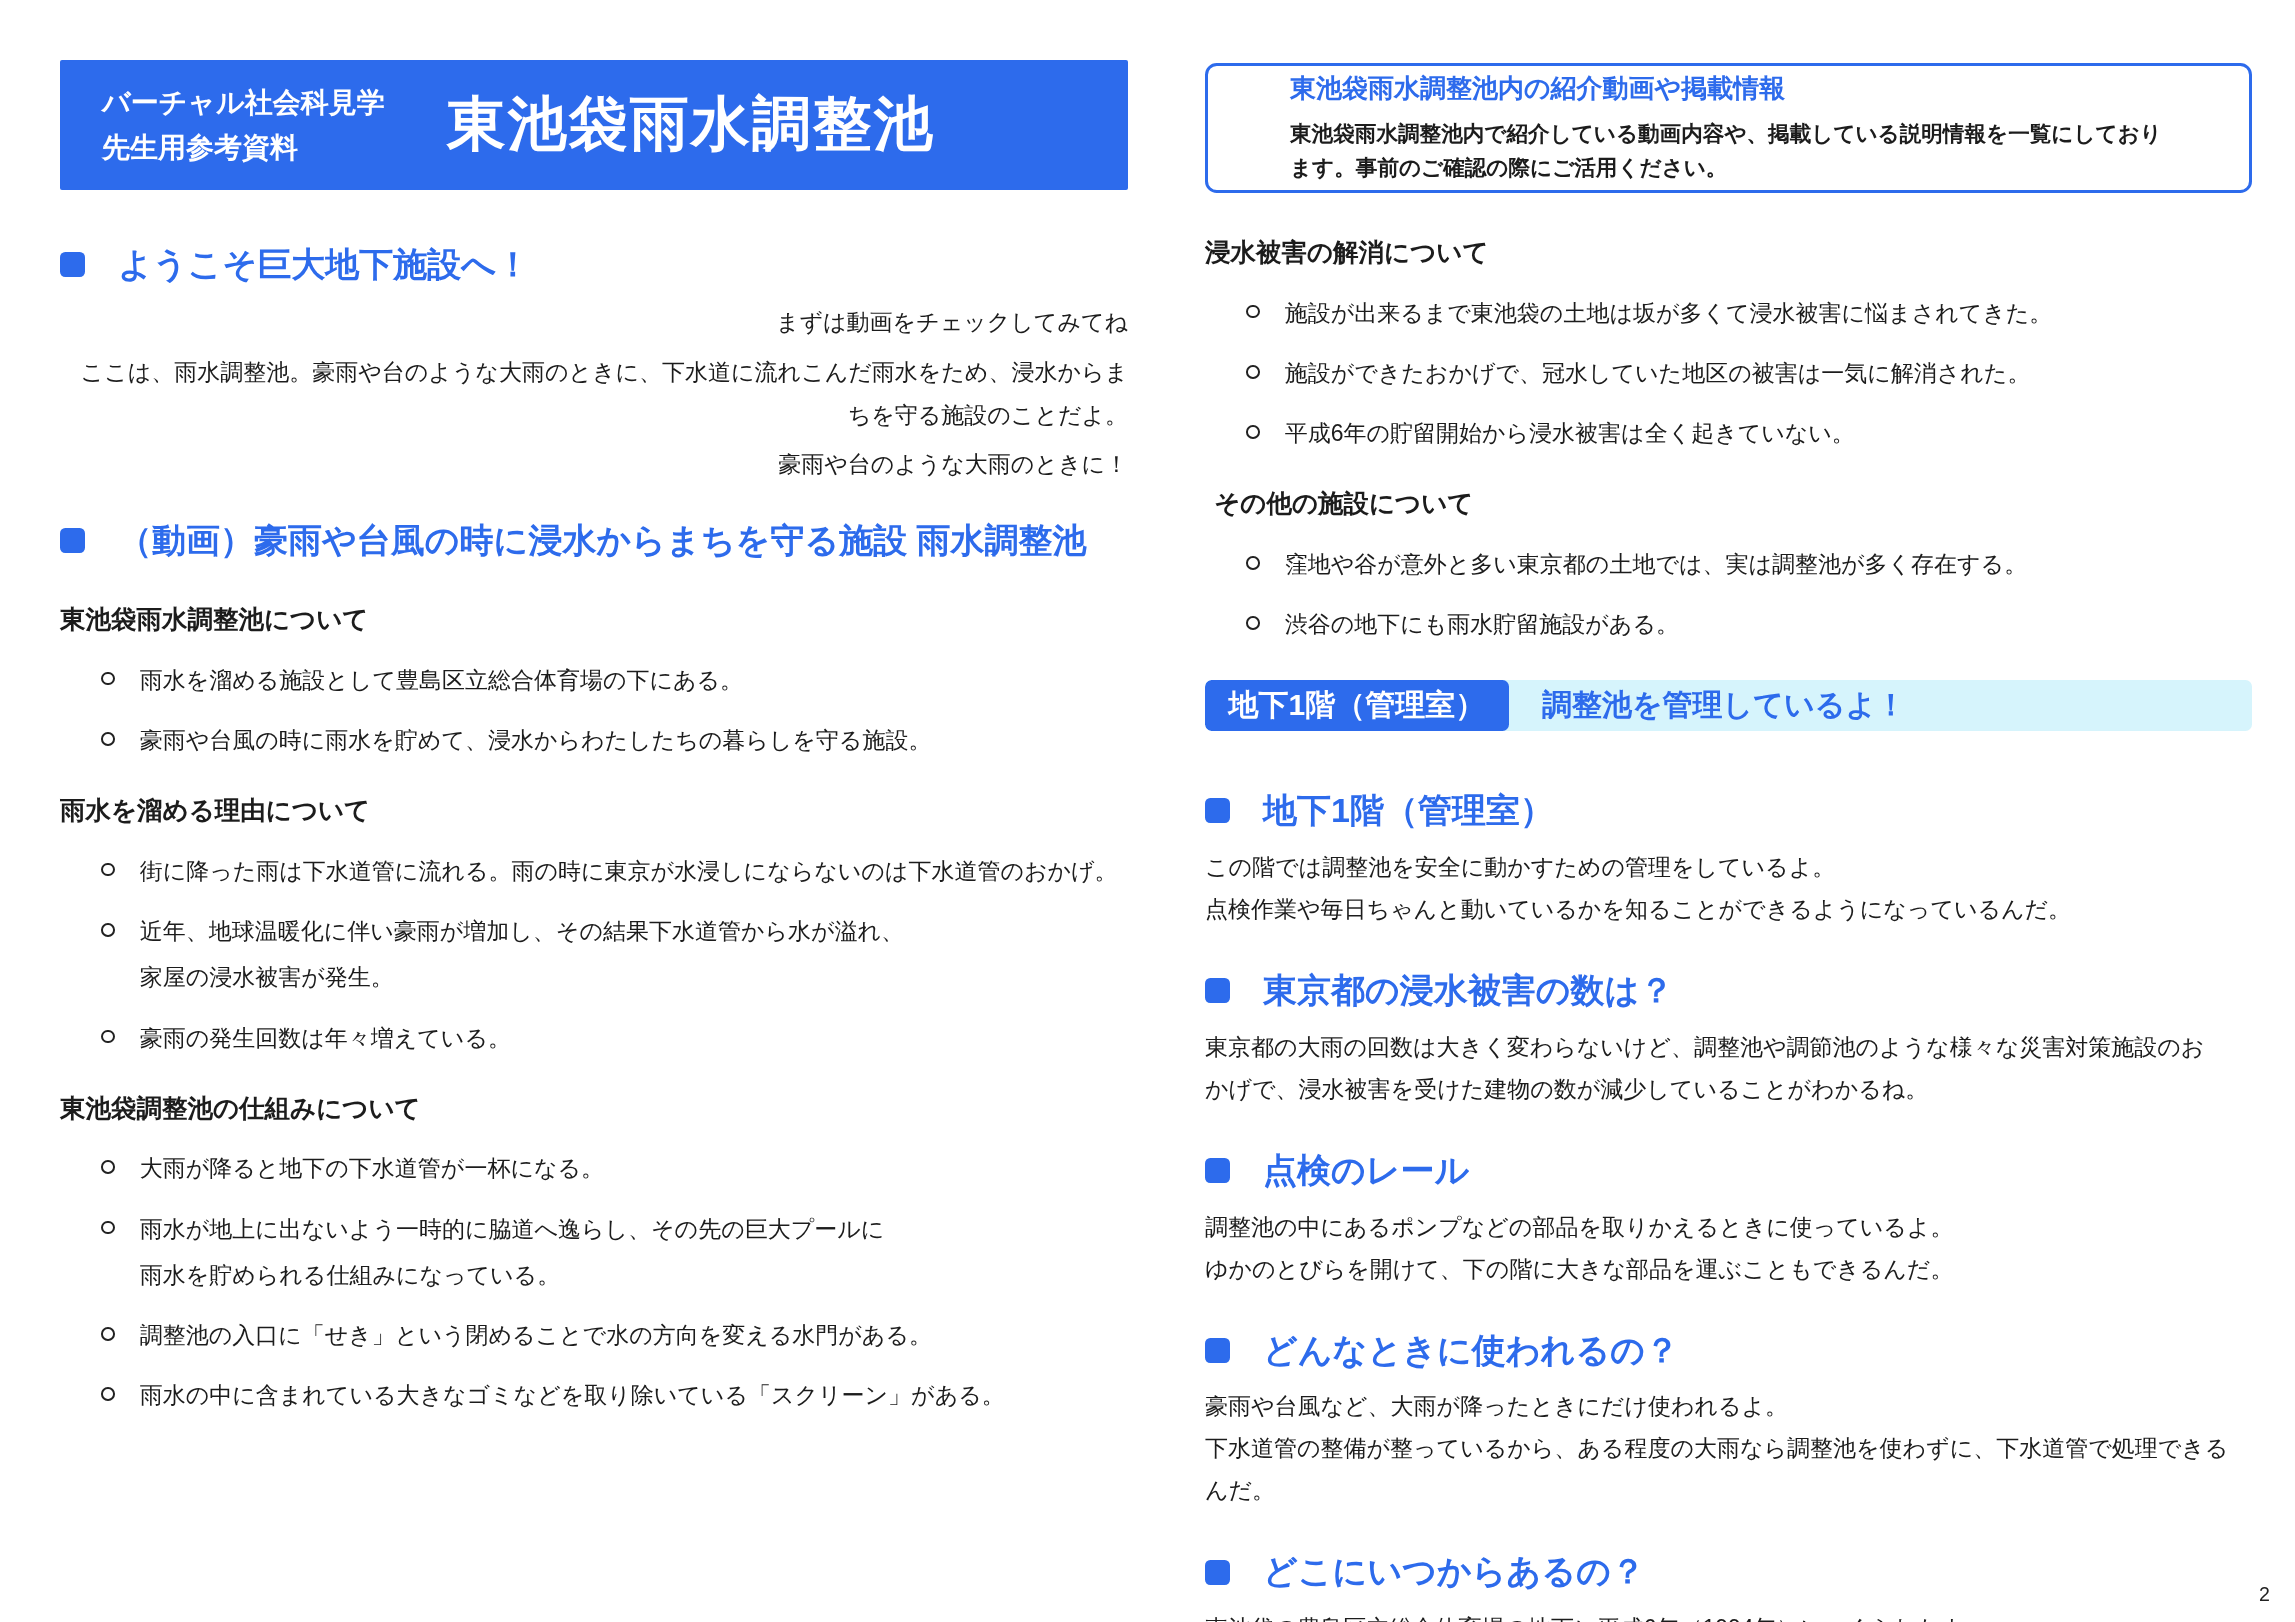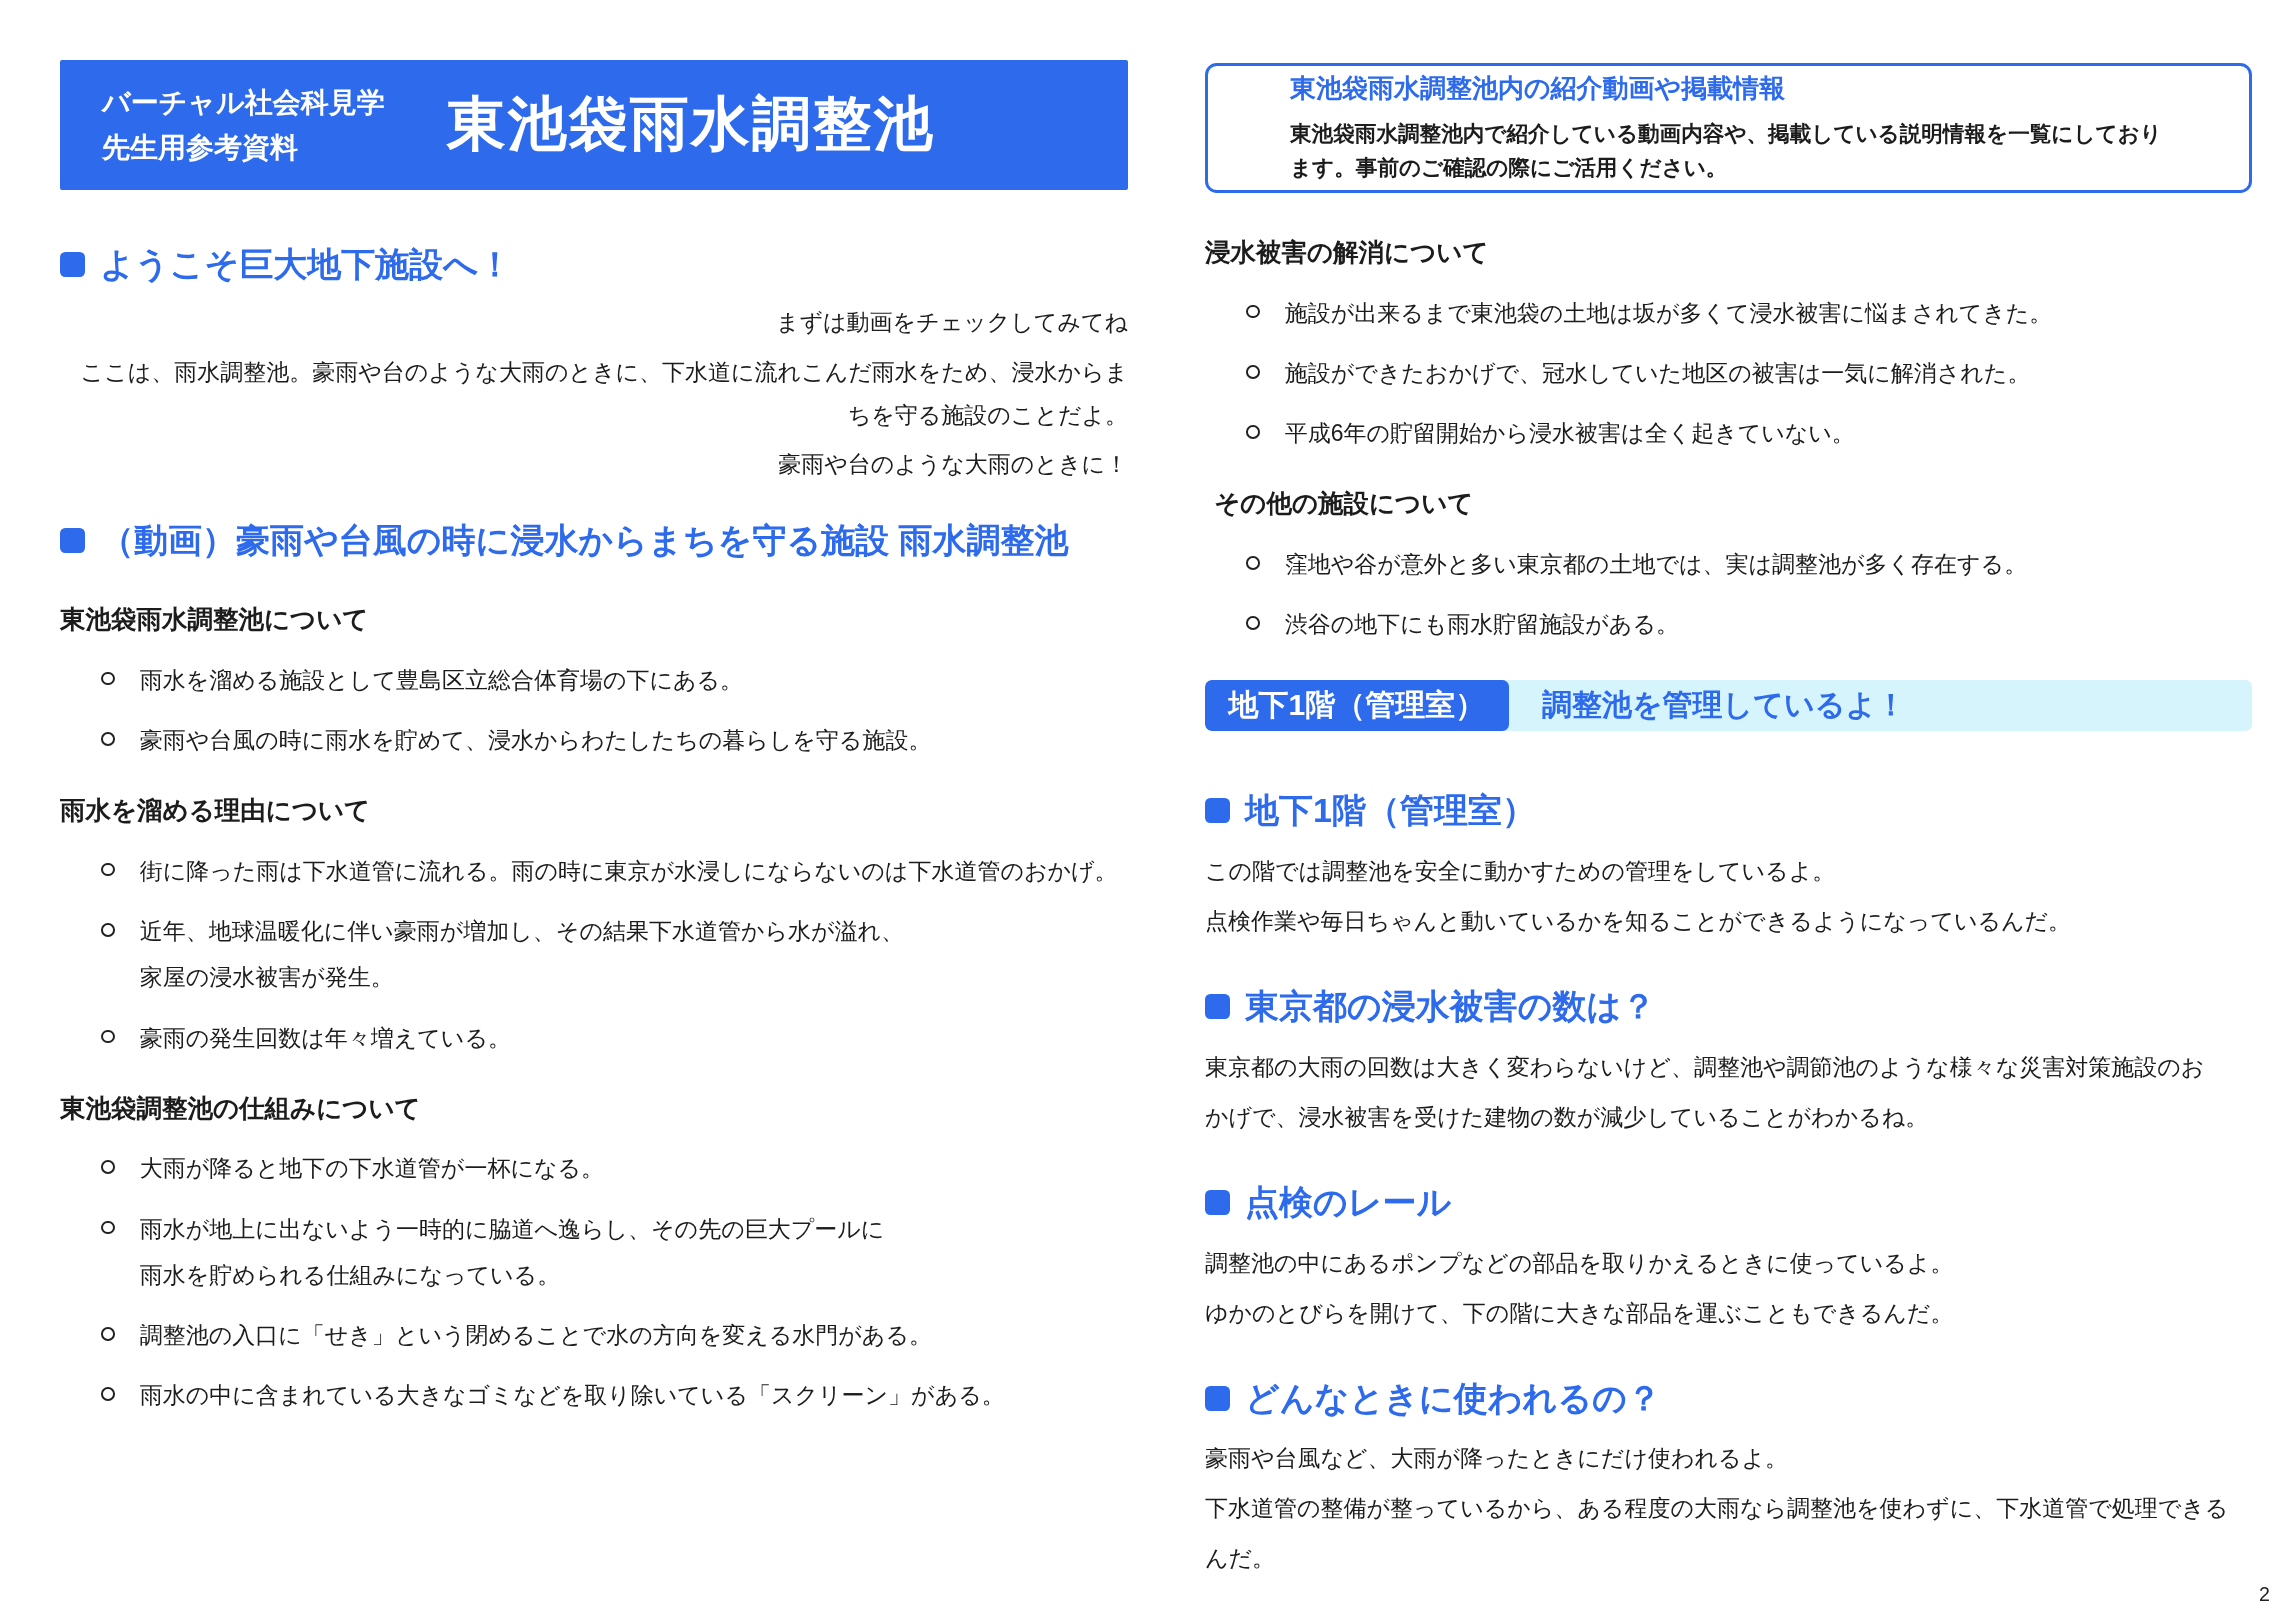--- a/index.html
+++ b/index.html
@@ -44,21 +44,21 @@
     display:flex;align-items:center;padding:0 23.6px;border-radius:6.5px;
     white-space:nowrap;flex:none;
   }
   .tab-caption{
     color:var(--accent-blue);font-weight:bold;font-size:30px;
     display:flex;align-items:center;padding-left:33px;white-space:nowrap;
   }
 
   
   .h-blue{
-    display:flex;align-items:center;gap:15px;
+    display:flex;align-items:center;gap:33px;
     color:var(--accent-blue);font-weight:bold;font-size:34px;line-height:1.15;
   }
   .h-square{width:25px;height:25px;background:var(--accent-blue);border-radius:5.2px;flex:none;}
 
   .sub-head{font-size:25.5px;font-weight:bold;color:var(--text-dark);}
 
   .para{font-size:23px;line-height:43px;white-space:pre-line;text-align:right;}
 
   .bullet{
     display:flex;gap:25px;padding-left:41px;margin-bottom:14.4px;
@@ -91,21 +91,21 @@
   .para + .para{margin-top:6.5px;}
   .mt-h-video{margin-top:35px;}
   .mt-sub-first{margin-top:42px;}
   .mt-sub{margin-top:30px;}
   .mt-bullets{margin-top:19.6px;}
   .indent-sub{padding-left:9.2px;}
   .mt-tab-r{margin-top:33px;}
   .mt-h-r{margin-top:41px;}
   .mt-h-r-first{margin-top:60px;}
   .mt-p-r{margin-top:15.7px;}
-  .para-r{font-size:23px;line-height:50px;white-space:pre-line;}
+  .para-r{font-size:23px;line-height:42px;white-space:pre-line;}
 </style>
 </head>
 <body>
 
 <div class="page">
 
   <div class="col-left">
 
     <div class="header-box">
       <div class="header-kicker">バーチャル社会科見学

